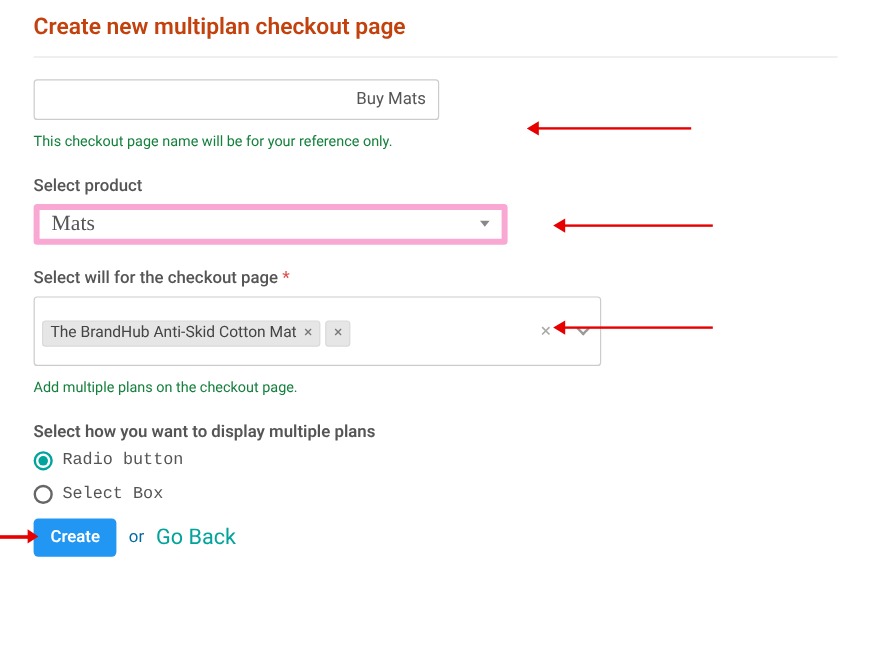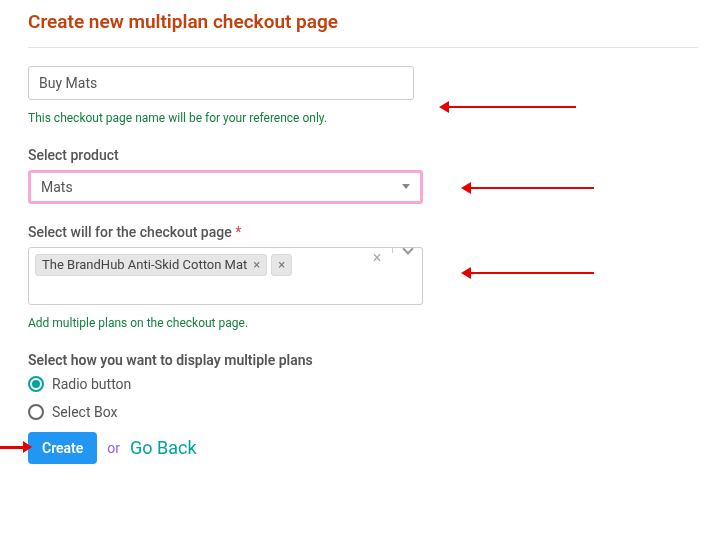--- a/index.html
+++ b/index.html
@@ -38,54 +38,56 @@
     font-weight: 500;
   }
   .required { color: #d9534f; }
   .help {
     font-size: 12px;
     color: #15803d;
     margin-top: 10px;
     line-height: 1.4;
   }
   .text-input {
-    width: 386px;
+    width: 338px;
     height: 34px;
     border: 1px solid #ccc;
     border-radius: 3px;
     padding: 6px 10px;
     font-size: 14px;
     color: #555;
     font-family: inherit;
+    text-align: right;
   }
   .select-wrap {
     width: 395px;
     height: 34px;
-    border: 3px solid #f9a8d4;
+    border: 5px solid #f9a8d4;
     border-radius: 3px;
     display: flex;
     align-items: center;
     justify-content: space-between;
     padding: 0 10px;
-    font-size: 14px;
-    color: #555;
-    cursor: pointer;
+    font-size: 18px;
+    color: #555;
+    cursor: pointer;
+    font-family: Liberation Serif, serif;
   }
   .caret {
     width: 0; height: 0;
     border-left: 4px solid transparent;
     border-right: 4px solid transparent;
     border-top: 5px solid #888;
   }
   .multi {
-    width: 395px;
+    width: 473px;
     border: 1px solid #ccc;
     border-radius: 3px;
     display: flex;
-    align-items: flex-start;
+    align-items: center;
     min-height: 58px;
   }
   .multi-tags {
     flex: 1;
     padding: 6px 6px 2px 6px;
     display: flex;
     flex-wrap: wrap;
     gap: 4px;
     align-content: flex-start;
   }
@@ -133,20 +135,21 @@
   }
   .radio-group { margin-top: 8px; }
   .radio-row {
     display: flex;
     align-items: center;
     gap: 8px;
     font-size: 14px;
     color: #555;
     margin-bottom: 12px;
     cursor: pointer;
+    font-family: Liberation Mono, monospace;
   }
   .radio {
     width: 16px; height: 16px;
     border: 2px solid #666;
     border-radius: 50%;
     display: flex;
     align-items: center;
     justify-content: center;
   }
   .radio.checked { border-color: #00a49a; }
@@ -166,21 +169,21 @@
     background: #2196F3;
     color: #fff;
     border: none;
     border-radius: 4px;
     padding: 8px 14px;
     font-size: 14px;
     font-weight: 600;
     cursor: pointer;
     font-family: inherit;
   }
-  .or { font-size: 14px; color: #8b5cf6; }
+  .or { font-size: 14px; color: #0369a1; }
   .link {
     color: #00a49a;
     font-size: 18px;
     cursor: pointer;
   }
   
   .arrow {
     position: absolute;
     height: 2px;
     background: #e60000;

